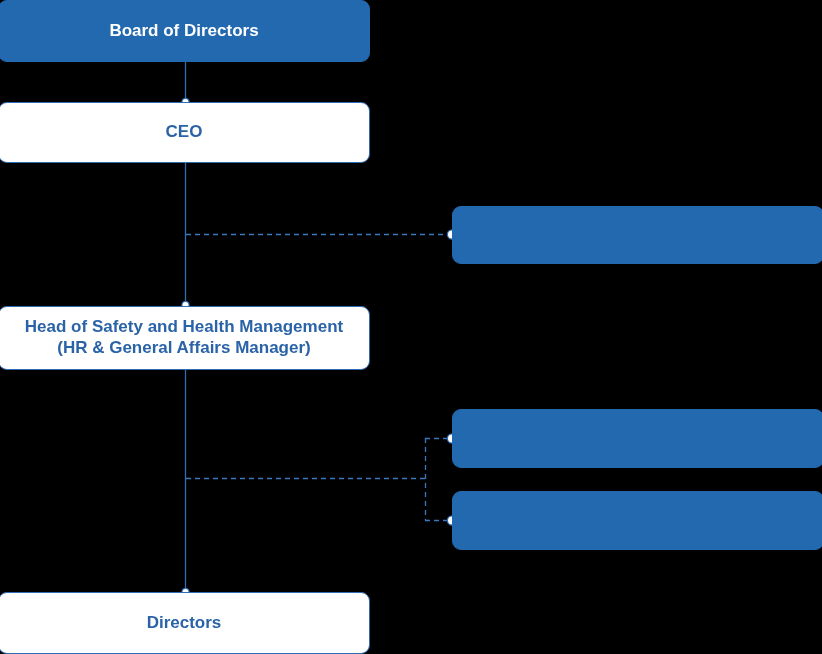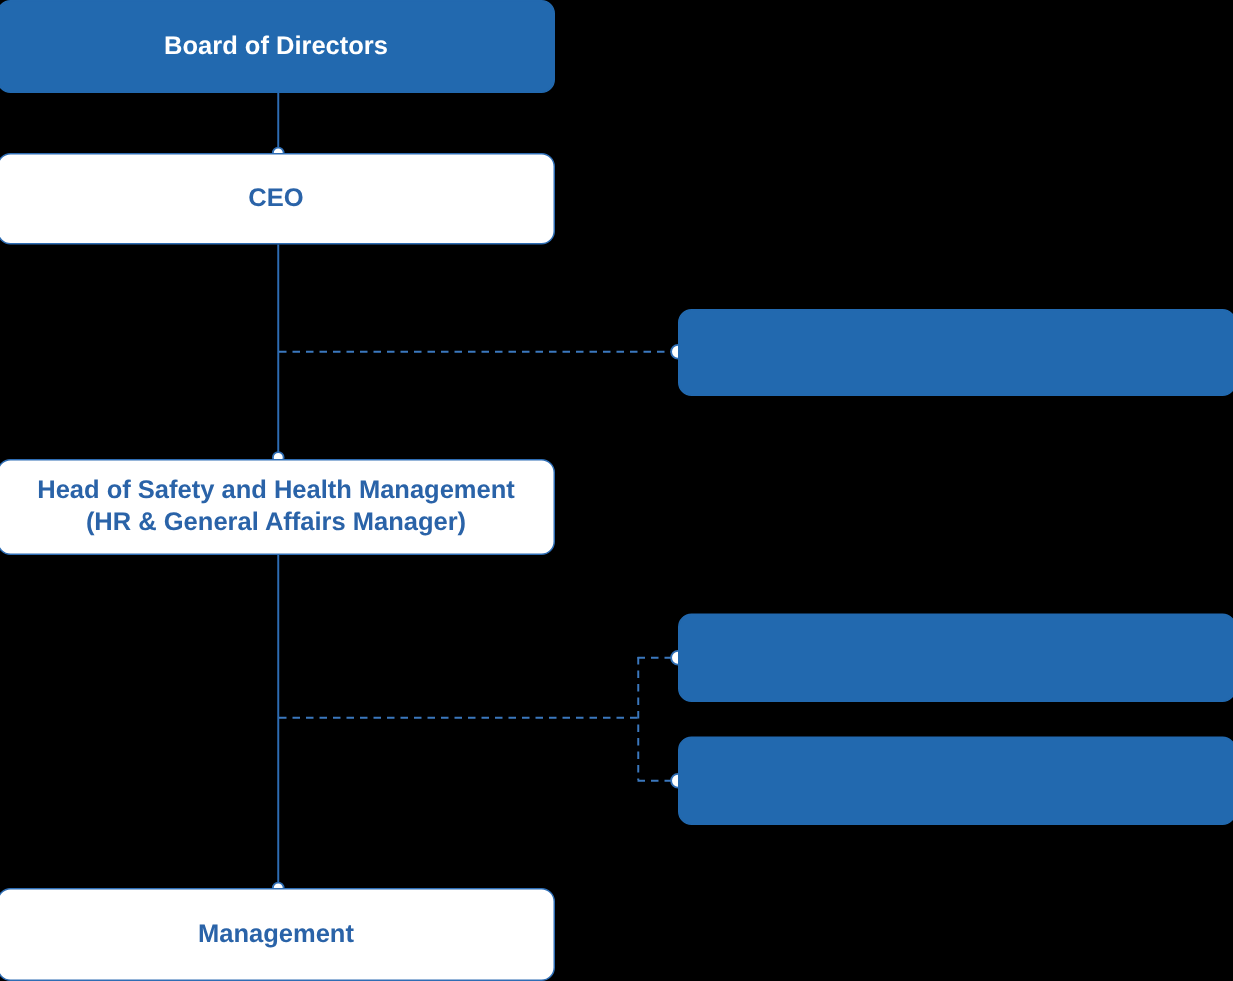--- a/index.html
+++ b/index.html
@@ -102,21 +102,21 @@
   <div class="node node-outline" style="left:-2px; top:102px; width:372px; height:61px;">
     <span class="node-label">CEO</span>
   </div>
 
   <div class="node node-outline" style="left:-2px; top:306px; width:372px; height:64px;">
     <span class="node-label">Head of Safety and Health Management
 (HR &amp; General Affairs Manager)</span>
   </div>
 
   <div class="node node-outline" style="left:-2px; top:592px; width:372px; height:62px;">
-    <span class="node-label">Management</span>
+    <span class="node-label">Directors</span>
   </div>
 
   <div class="node node-hidden-label" style="left:452px; top:206px; width:372px; height:58px;">
     <span class="node-label"></span>
   </div>
 
   <div class="node node-hidden-label" style="left:452px; top:409px; width:372px; height:59px;">
     <span class="node-label"></span>
   </div>
 

